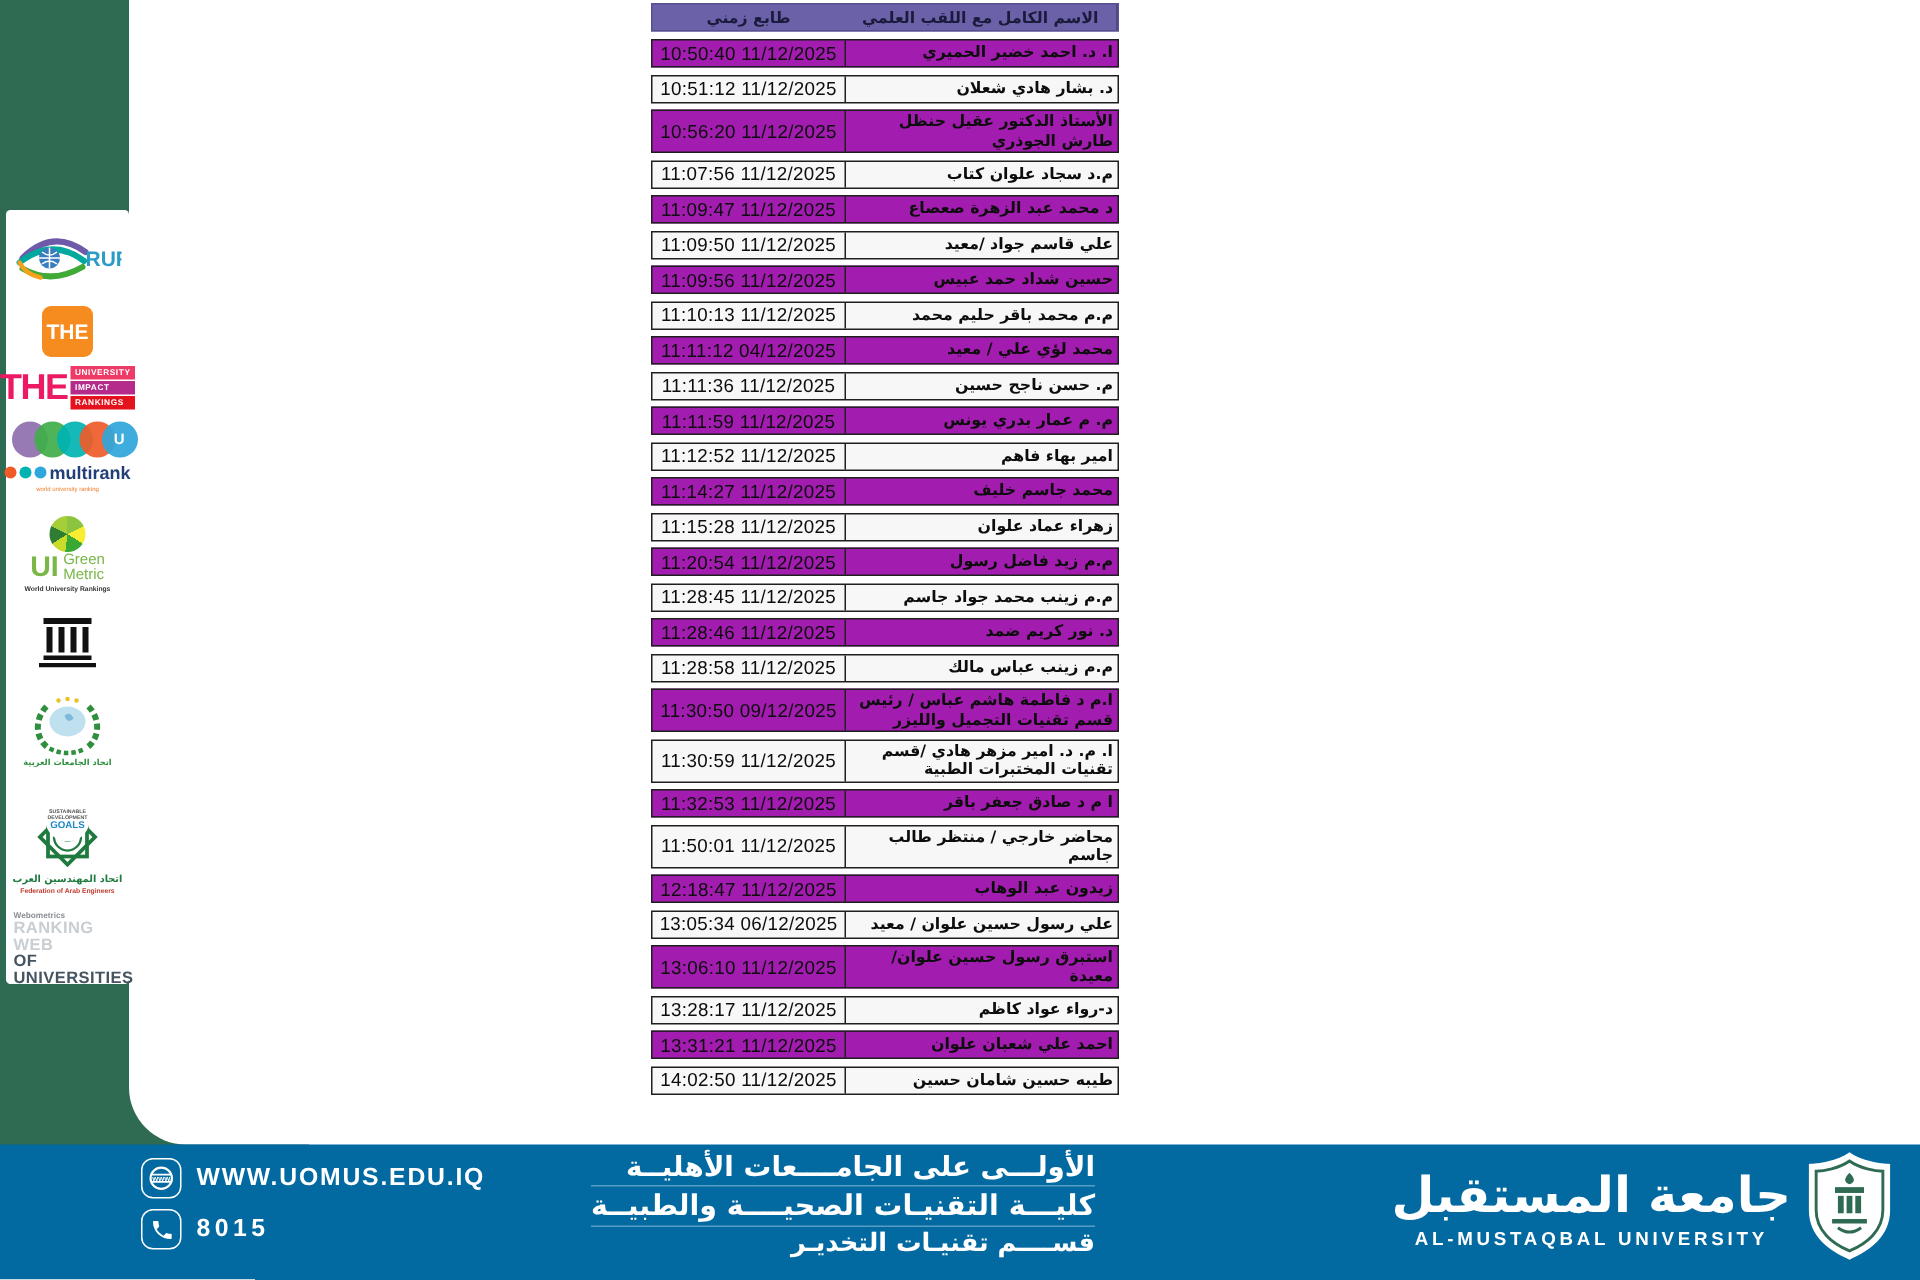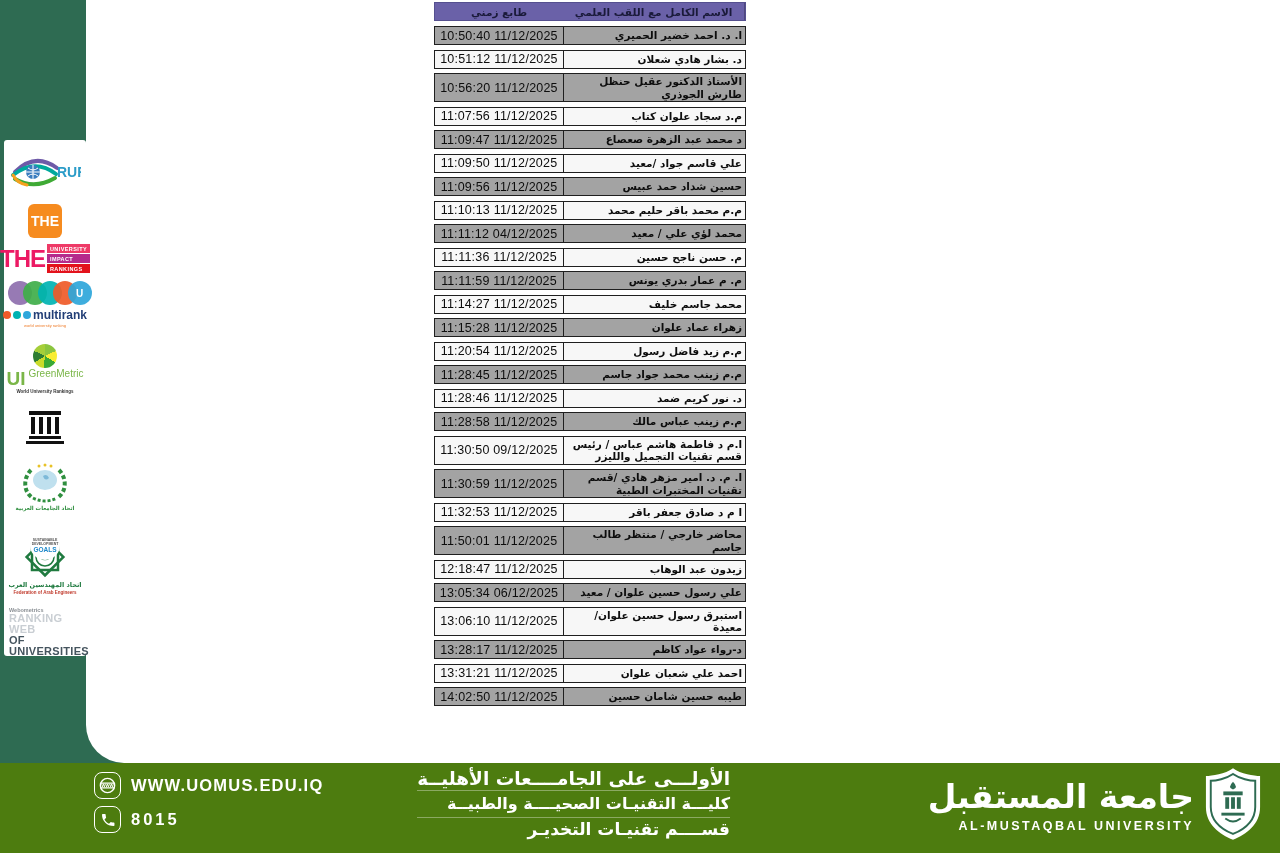--- a/index.html
+++ b/index.html
@@ -3,21 +3,21 @@
 <meta charset="utf-8">
 <style>
   html,body{margin:0;padding:0;background:#ffffff;}
   .page{position:relative;width:1280px;height:853px;overflow:hidden;background:#fff;
         font-family:"Liberation Sans",sans-serif;}
   
   .green-left{position:absolute;left:0;top:0;width:86px;height:853px;background:#2e6b52;z-index:0;}
   .green-corner{position:absolute;left:86px;top:656px;width:120px;height:197px;background:#2e6b52;z-index:0;}
   .content-white{position:absolute;left:86px;top:0;width:1194px;height:763px;background:#fff;
                  border-bottom-left-radius:38px;z-index:1;}
-  .footer{position:absolute;left:0;top:763px;width:1280px;height:90px;background:#4d7c0f;z-index:3;}
+  .footer{position:absolute;left:0;top:763px;width:1280px;height:90px;background:#0369a1;z-index:3;}
   
   .logo-panel{position:absolute;left:4px;top:140px;width:82px;height:516px;background:#fff;z-index:2;
               border-radius:3px;display:flex;flex-direction:column;align-items:center;
               padding-top:8px;box-sizing:border-box;}
   .logo-slot{display:flex;flex-direction:column;align-items:center;justify-content:center;}
   
   .rur-wrap{margin-bottom:6px;}
   
   .the-box{width:34px;height:34px;background:#f68b1f;border-radius:6px;display:flex;align-items:center;
            justify-content:center;color:#fff;font-weight:700;font-size:14px;margin:4px 0 6px 0;}
@@ -35,21 +35,21 @@
   .multi-word{display:flex;align-items:center;gap:2px;margin-top:1px;}
   .md{width:8px;height:8px;border-radius:50%;}
   .multi-text{color:#233f77;font-weight:700;font-size:12px;}
   .multi-sub{color:#ef7b28;font-size:4px;margin-top:1px;}
   
   .gm{display:flex;flex-direction:column;align-items:center;margin:6px 0 8px 0;}
   .gm-globe{width:24px;height:24px;border-radius:50%;
             background:conic-gradient(#8bc53f 0 18%,#f9ed32 0 34%,#39a935 0 52%,#cadb2a 0 66%,#2e7d32 0 82%,#a5ce39 0 100%);}
   .gm-row{display:flex;align-items:flex-start;gap:3px;margin-top:1px;}
   .gm-ui{color:#7ab648;font-weight:700;font-size:19px;line-height:19px;}
-  .gm-gm{display:flex;flex-direction:row;color:#7ab648;font-size:10px;line-height:10px;font-weight:400;}
+  .gm-gm{display:flex;flex-direction:column;color:#7ab648;font-size:10px;line-height:10px;font-weight:400;}
   .gm-sub{font-size:4.5px;color:#333;font-weight:700;margin-top:1px;}
   
   .cols{margin:8px 0 10px 0;}
   
   .aau{display:flex;flex-direction:column;align-items:center;margin:6px 0 6px 0;}
   .aau-ar{color:#2f8f3f;font-size:5.5px;font-weight:700;margin-top:1px;font-family:"DejaVu Sans",sans-serif;}
   
   .sdg{position:relative;width:44px;height:44px;border-radius:50%;margin:6px 0 8px 0;
        background:conic-gradient(#e5243b 0 5.9%,#dda63a 0 11.8%,#4c9f38 0 17.6%,#c5192d 0 23.5%,
        #ff3a21 0 29.4%,#26bde2 0 35.3%,#fcc30b 0 41.2%,#a21942 0 47.1%,#fd6925 0 52.9%,#dd1367 0 58.8%,
@@ -69,43 +69,43 @@
   .webo-l2{font-size:11px;font-weight:700;color:#45545e;letter-spacing:.3px;line-height:11px;}
   
   .att-table{position:absolute;left:434px;top:2px;width:312px;z-index:4;}
   .thead{display:flex;background:#6a61a8;border:1px solid #55508f;height:19px;margin-bottom:5px;
          box-sizing:border-box;}
   .th{font-size:10.5px;font-weight:700;color:#1a1a3a;display:flex;align-items:center;justify-content:center;
       font-family:"DejaVu Sans",sans-serif;}
   .th-time{width:128px;}
   .th-name{flex:1;border-right:1px solid rgba(0,0,0,.25);order:1;}
   .th-time{order:0;}
-  .tbody .trow{display:flex;border:1.5px solid #1f1f1f;background:#a3a3a3;margin-bottom:4.5px;
+  .tbody .trow{display:flex;border:1.5px solid #1f1f1f;background:#a21caf;margin-bottom:4.5px;
                min-height:17px;box-sizing:content-box;}
   .tbody .trow:nth-of-type(even){background:#f7f7f7;}
   .td{display:flex;align-items:center;}
   .td-time{width:128px;justify-content:center;font-size:12.5px;color:#0d0d0d;letter-spacing:.2px;}
   .td-name{flex:1;border-left:1.5px solid #1f1f1f;direction:rtl;justify-content:flex-start;
            font-family:"DejaVu Sans",sans-serif;font-size:10.5px;font-weight:700;color:#0d0d0d;
            padding:1px 3px;line-height:12.5px;text-align:right;}
   
   .f-left{position:absolute;left:94px;top:9px;display:flex;flex-direction:column;gap:7px;}
   .f-lrow{display:flex;align-items:center;gap:10px;}
   .f-icon{width:27px;height:27px;border:1.8px solid #fff;border-radius:8px;display:flex;
           align-items:center;justify-content:center;box-sizing:border-box;}
   .f-site{color:#fff;font-weight:700;font-size:16.5px;letter-spacing:1.2px;}
   .f-phone{color:#fff;font-weight:700;font-size:16.5px;letter-spacing:3px;}
   .f-center{position:absolute;right:550px;top:4px;text-align:right;direction:rtl;color:#fff;
             font-family:"DejaVu Sans",sans-serif;}
   .f-c1{font-size:18.5px;font-weight:700;line-height:23px;}
-  .f-c2{font-size:16px;font-weight:700;line-height:22px;border-top:1px solid rgba(255,255,255,.35);
+  .f-c2{font-size:19px;font-weight:700;line-height:22px;border-top:1px solid rgba(255,255,255,.35);
         border-bottom:1px solid rgba(255,255,255,.35);padding:2px 0;}
   .f-c3{font-size:17px;font-weight:700;line-height:23px;}
   .f-right{position:absolute;right:18px;top:3px;display:flex;align-items:center;gap:10px;}
-  .uni-text{display:flex;flex-direction:column;align-items:flex-end;color:#fff;}
+  .uni-text{display:flex;flex-direction:column;align-items:center;color:#fff;}
   .uni-ar{font-size:33px;font-weight:700;font-family:"DejaVu Sans",sans-serif;line-height:44px;}
   .uni-en{font-size:12.5px;font-weight:700;letter-spacing:2.5px;line-height:14px;}
 </style>
 </head>
 <body>
 
 <div class="page">
 
   <div class="green-left"></div>
   <div class="green-corner"></div>
@@ -273,20 +273,24 @@
         <div class="trow">
           <div class="td td-time">11:11:36 11/12/2025</div>
           <div class="td td-name">م. حسن ناجح حسين</div>
         </div>
 
         <div class="trow">
           <div class="td td-time">11:11:59 11/12/2025</div>
           <div class="td td-name">م. م عمار بدري يونس</div>
         </div>
 
+        <div class="trow">
+          <div class="td td-time">11:12:52 11/12/2025</div>
+          <div class="td td-name">امير بهاء فاهم</div>
+        </div>
 
         <div class="trow">
           <div class="td td-time">11:14:27 11/12/2025</div>
           <div class="td td-name">محمد جاسم خليف</div>
         </div>
 
         <div class="trow">
           <div class="td td-time">11:15:28 11/12/2025</div>
           <div class="td td-name">زهراء عماد علوان</div>
         </div>

